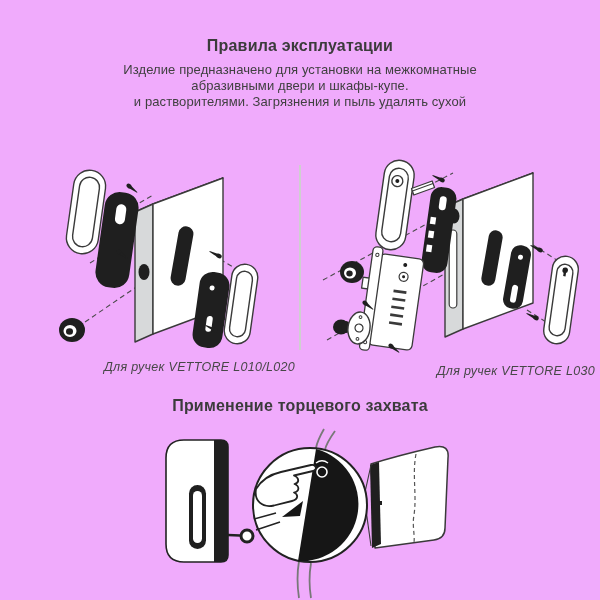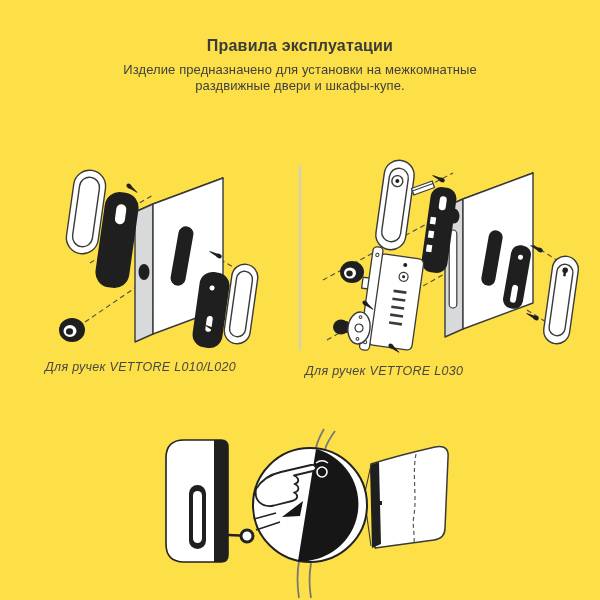--- a/index.html
+++ b/index.html
@@ -1,42 +1,43 @@
 <!DOCTYPE html>
 <html><head>
 <meta charset="utf-8">
 <style>
   html,body{margin:0;padding:0;background:#fff;}
-  #page{position:relative;width:600px;height:600px;background:#fde047;overflow:hidden;
+  #page{position:relative;width:600px;height:600px;background:#f0abfc;overflow:hidden;
         font-family:"Liberation Sans","DejaVu Sans",sans-serif;color:#3b3b3b;}
   .center{text-align:center;}
   #title{position:absolute;top:37px;left:0;width:600px;font-size:16px;font-weight:bold;
          letter-spacing:.2px;color:#3b3b3b;}
   #desc{position:absolute;top:62px;left:0;width:600px;font-size:13px;line-height:15.8px;
         color:#404040;letter-spacing:.1px;}
   #desc span{display:block;}
   .diag{position:absolute;}
   #divider{position:absolute;left:299px;top:165px;width:2px;height:185px;background:#cfcfcf;}
   .caption{position:absolute;font-style:italic;font-size:12.5px;color:#474747;
-           letter-spacing:.3px;text-align:left;}
+           letter-spacing:.3px;text-align:right;}
   #cap-left{left:45px;top:360px;width:250px;}
   #cap-right{left:305px;top:364px;width:290px;}
   #title2{position:absolute;top:397px;left:0;width:600px;font-size:16px;font-weight:bold;
           letter-spacing:.2px;color:#3b3b3b;}
 </style>
 </head>
 <body>
 
 <div id="page">
 
   <div id="title" class="center">Правила эксплуатации</div>
 
   <div id="desc" class="center">
     <span>Изделие предназначено для установки на межкомнатные</span>
-    <span>раздвижные двери и шкафы-купе.</span>
+    <span>абразивными двери и шкафы-купе.</span>
+    <span>и растворителями. Загрязнения и пыль удалять сухой</span>
   </div>
 
   <svg class="diag" style="left:45px;top:152px" width="250" height="205" viewBox="0 0 250 205">
     <defs>
       <g id="scrA">
           <ellipse rx="2.8" ry="2.2"></ellipse>
           <path d="M1.5,-1.6 L10.5,-0.3 L10.5,0.5 L1.5,1.6 Z"></path>
         </g>
     </defs>
     <g stroke="#3a3a3a" stroke-width="1.4" stroke-linejoin="round" fill="none">
@@ -176,20 +177,21 @@
         <use href="#scrB" transform="translate(86,196) rotate(38)"></use>
         <use href="#scrB" transform="translate(235,100) rotate(205)"></use>
         <use href="#scrB" transform="translate(231,168) rotate(205)"></use>
       </g>
     </g>
   </svg>
 
   <div id="cap-left" class="caption">Для ручек VETTORE L010/L020</div>
   <div id="cap-right" class="caption">Для ручек VETTORE L030</div>
 
+  <div id="title2" class="center">Применение торцевого захвата</div>
 
   <svg class="diag" style="left:150px;top:425px" width="300" height="175" viewBox="0 0 300 175">
     <g stroke-linejoin="round" fill="none">
 
       <g stroke="#787878" stroke-width="1.8">
         <path d="M174,4 C170,11 167,17 166,23"></path>
         <path d="M185,6 C180,13 176,19 175,25"></path>
         <path d="M149,136 C147,148 147,160 149,173"></path>
         <path d="M161,138 C159,150 159,161 161,173"></path>
       </g>

